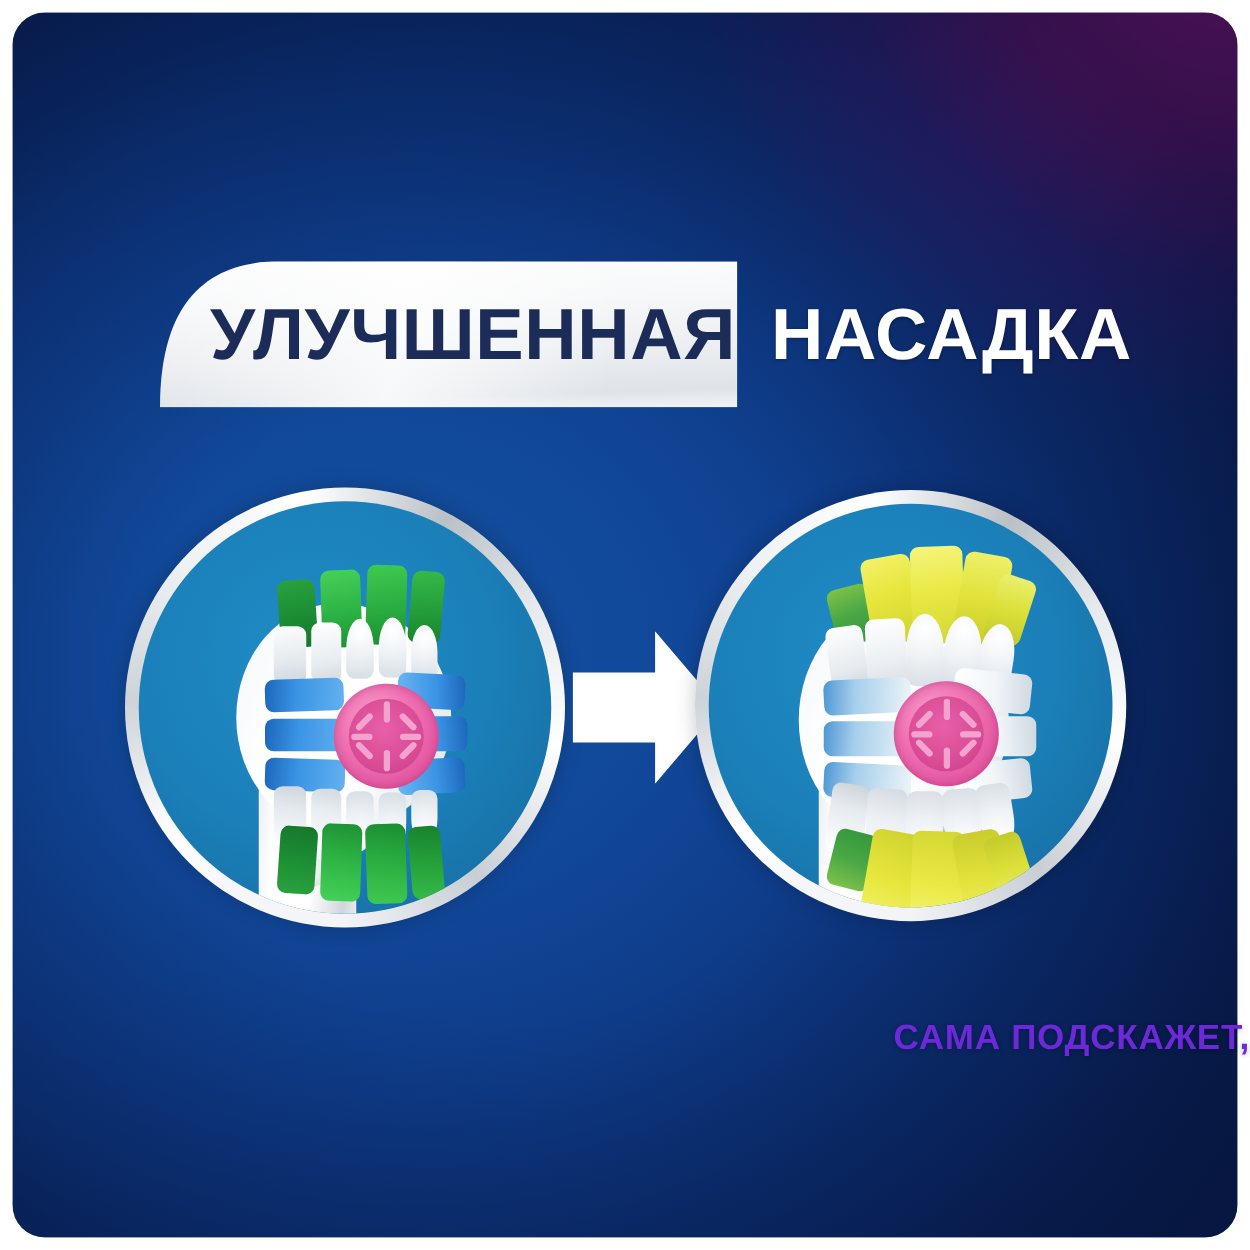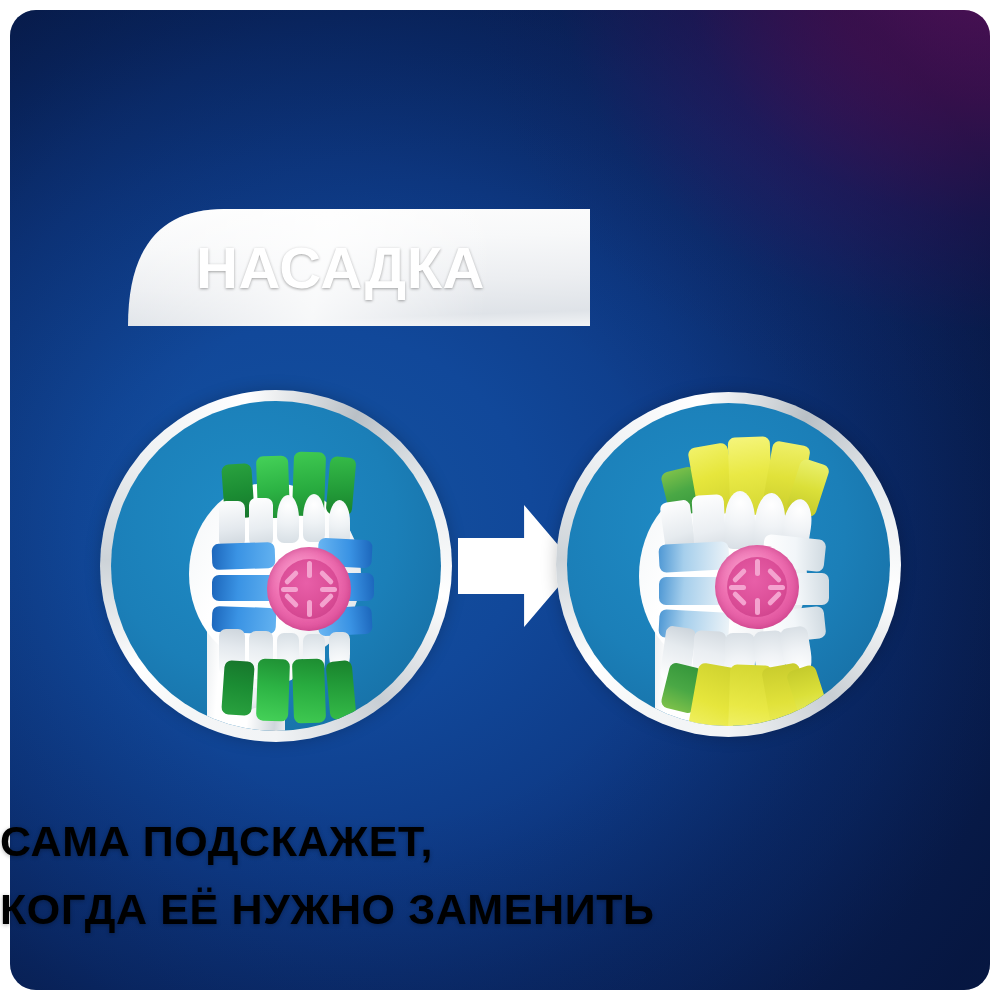--- a/index.html
+++ b/index.html
@@ -190,44 +190,45 @@
     clip-path: polygon(0% 27%, 56% 27%, 56% 0%, 100% 50%, 56% 100%, 56% 73%, 0% 73%);
     filter: drop-shadow(0 0 4px rgba(0,0,0,0.18));
   }
 
   
   .tagline {
     position: absolute;
     left: 0;
     top: 808px;
     width: 1000px;
-    text-align: left;
-    color: #000000;
+    text-align: right;
+    color: #6d28d9;
     font-weight: bold;
-    font-size: 43px;
+    font-size: 28px;
     letter-spacing: 0.6px;
     line-height: 1.58;
     text-shadow: 0 1px 4px rgba(0,0,0,0.30);
   }
   .tagline .l2 { display: block; }
 </style>
 </head>
 <body>
 
 <div id="stage">
 
   <div class="bg">
     <div class="bg-vignette"></div>
   </div>
 
   <div class="banner-wrap">
     <div class="banner-shape"></div>
     <div class="banner-sheen"></div>
   </div>
   <div class="headline">
+    <span class="word1">УЛУЧШЕННАЯ</span>
     <span class="word2">НАСАДКА</span>
   </div>
 
   <div class="circle" style="left:100px; top:390px; width:352px; height:352px;">
     <div class="ring"></div>
     <div class="inner" style="left:11px; top:11px; right:11px; bottom:11px;">
 
       <div class="handle" style="left:96px; top:112px; width:78px; height:250px;"></div>
       <div class="handle-drop" style="left:118px; top:285px;"></div>
 
@@ -415,16 +416,15 @@
         <div class="spoke" style="left:22px; top:22px; width:5px; height:17px; transform:rotate(45deg);"></div>
         <div class="spoke" style="left:57px; top:22px; width:5px; height:17px; transform:rotate(-45deg);"></div>
         <div class="spoke" style="left:22px; top:45px; width:5px; height:17px; transform:rotate(-45deg);"></div>
         <div class="spoke" style="left:57px; top:45px; width:5px; height:17px; transform:rotate(45deg);"></div>
       </div>
     </div>
   </div>
 
   <div class="tagline">
     <span class="l1">САМА ПОДСКАЖЕТ,</span>
-    <span class="l2">КОГДА ЕЁ НУЖНО ЗАМЕНИТЬ</span>
   </div>
 
 </div>
 
 </body></html>

